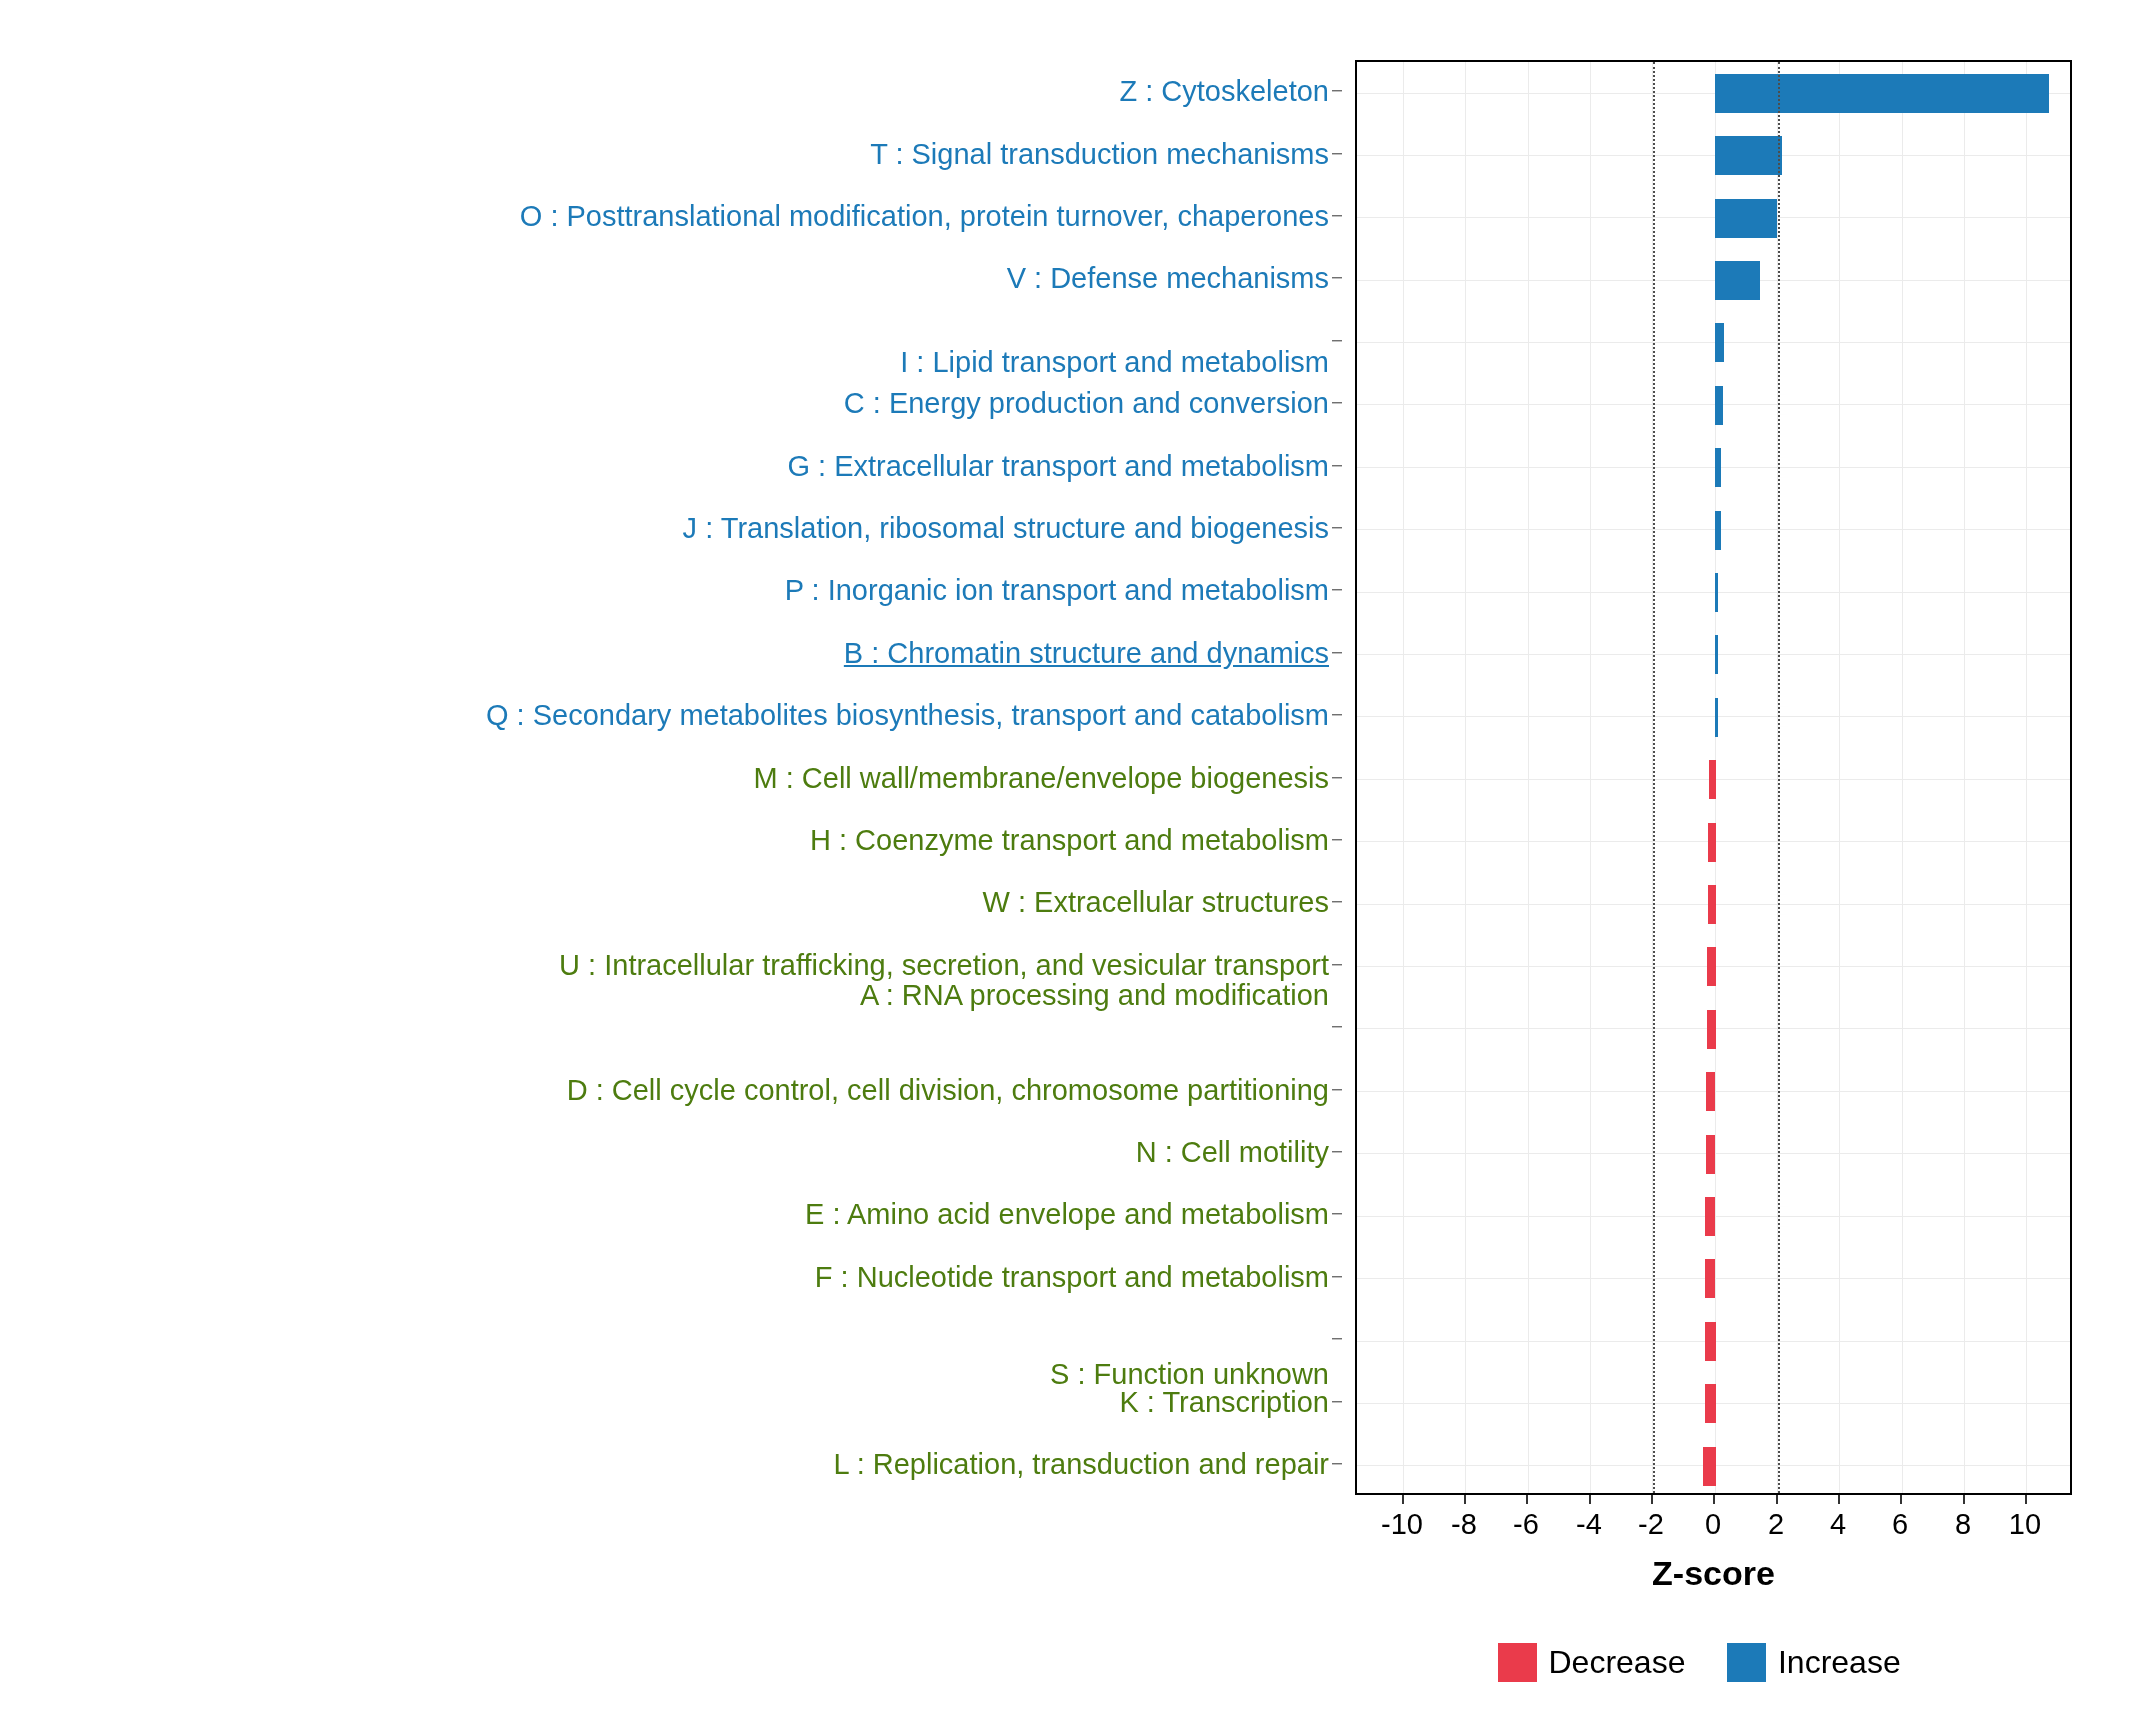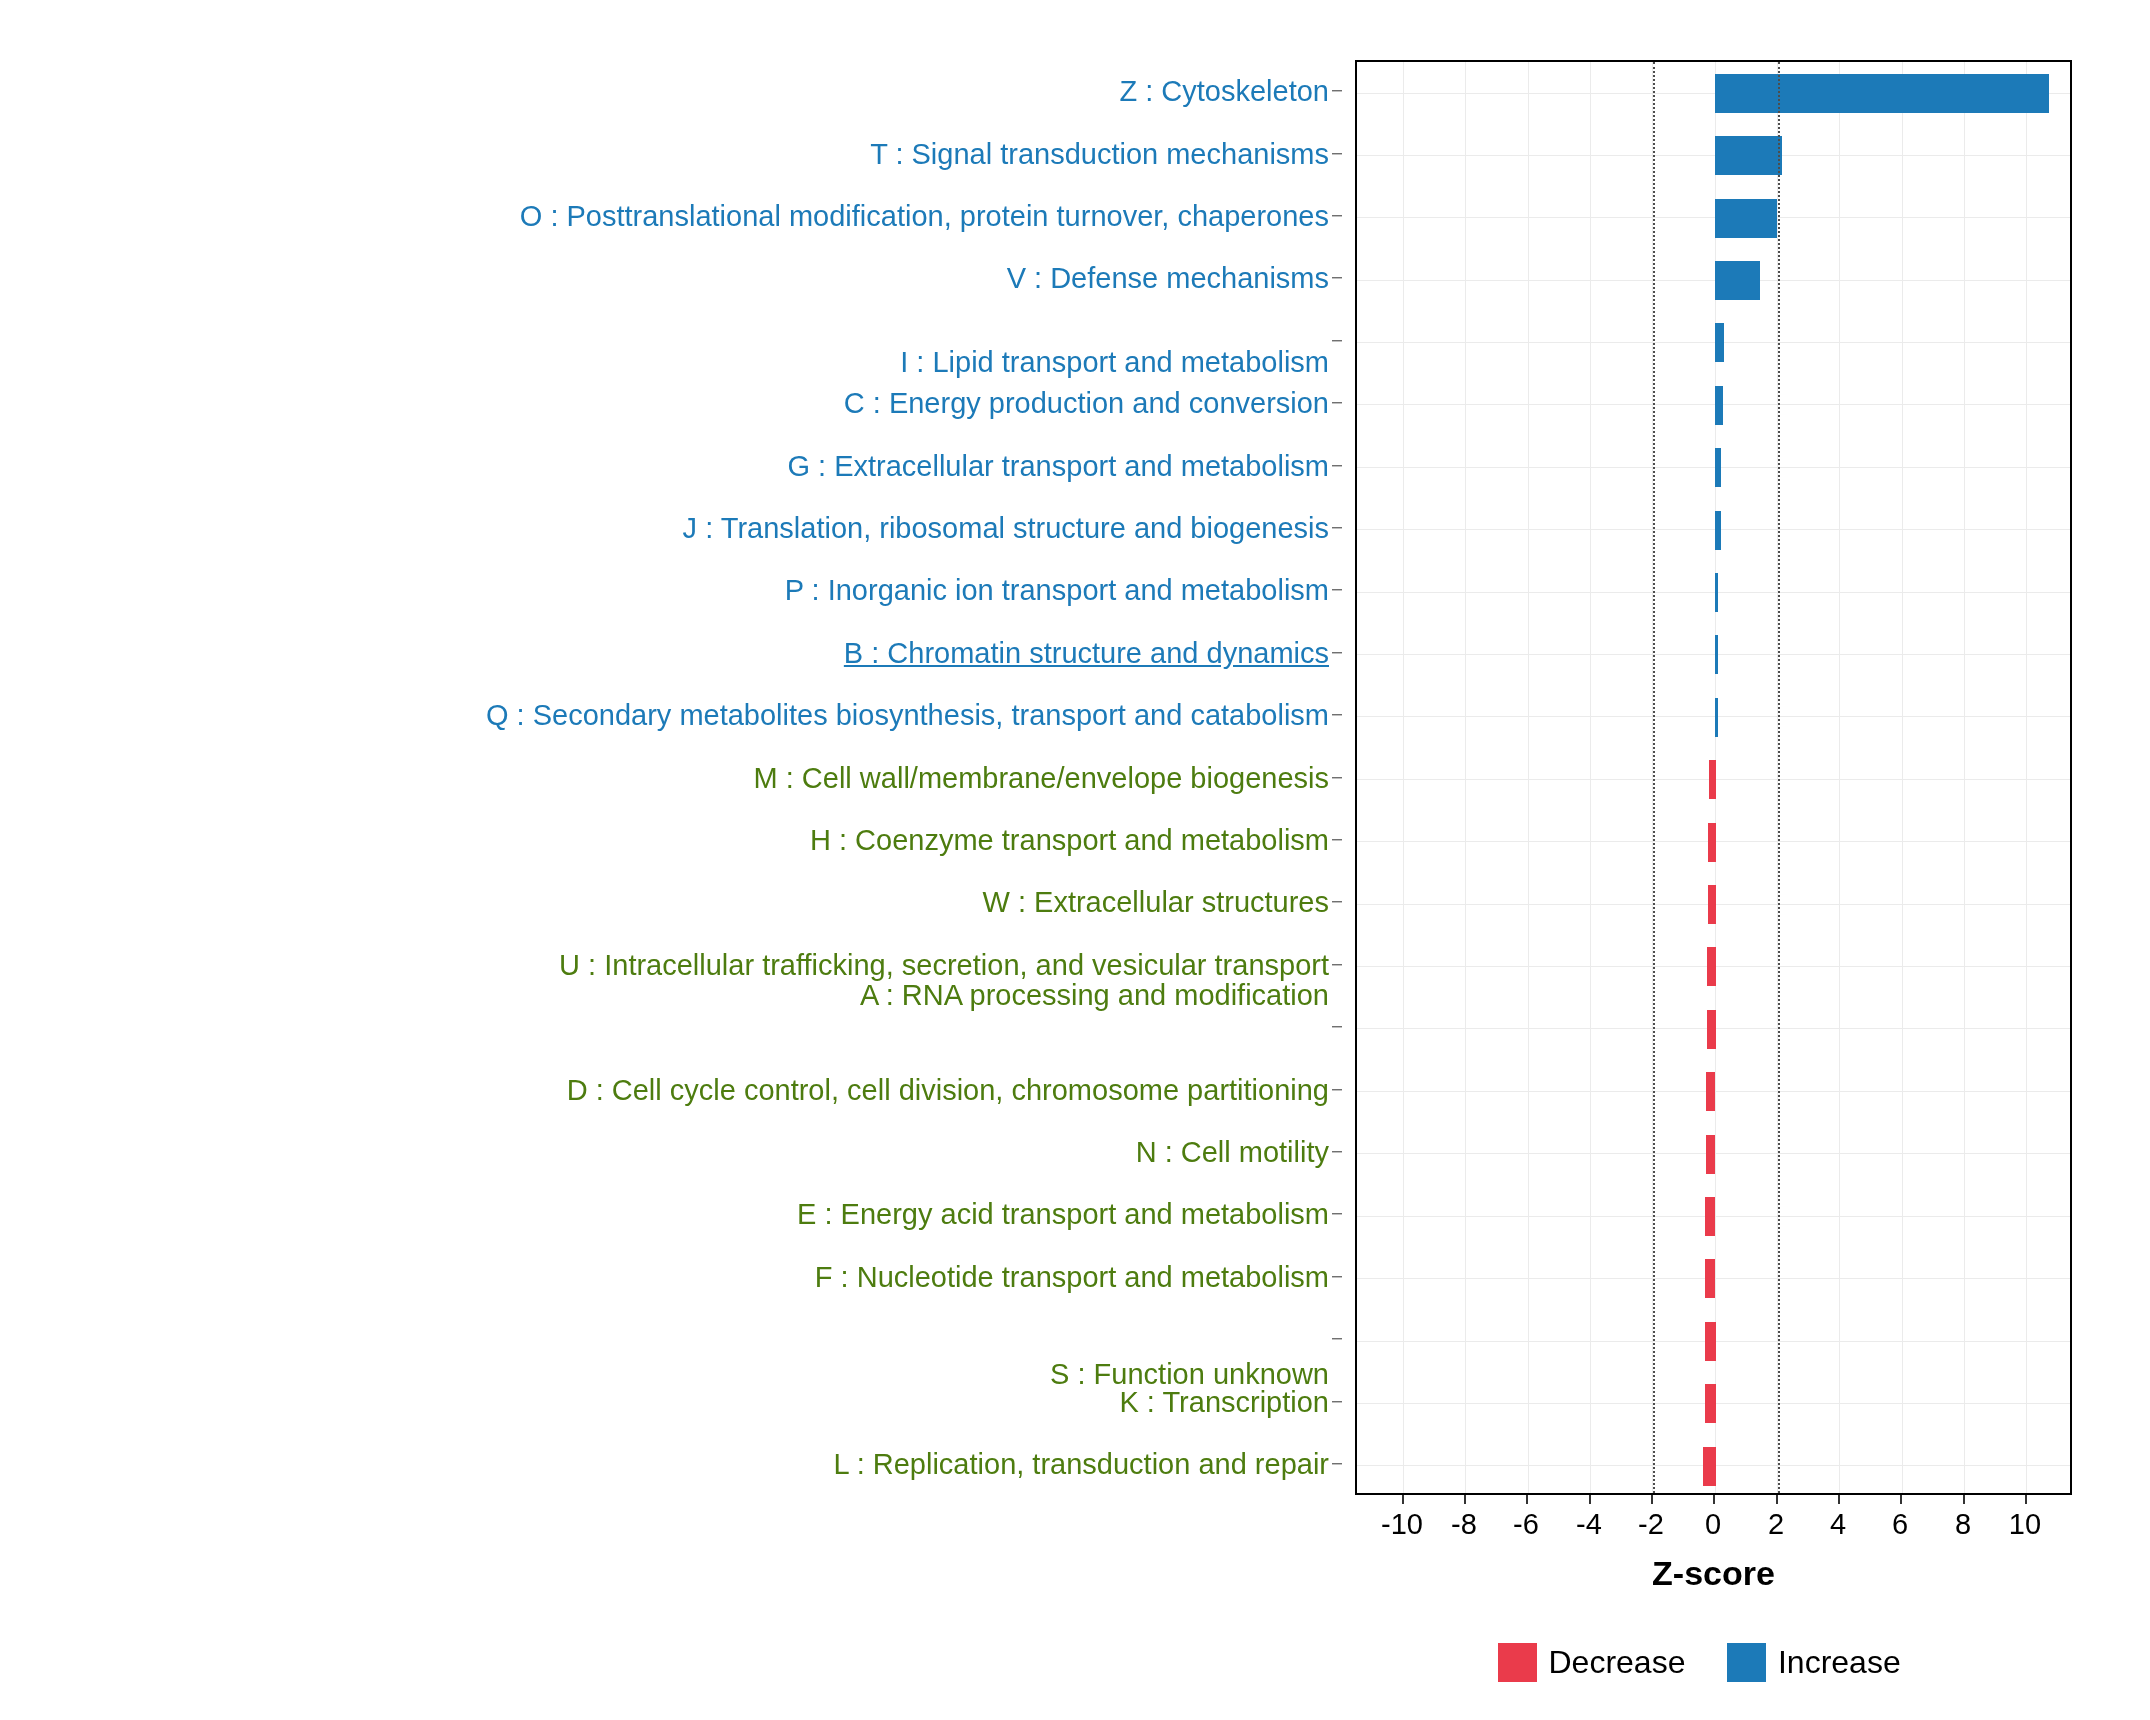--- a/index.html
+++ b/index.html
@@ -175,21 +175,21 @@
       <div class="cat-label decrease" style="top: 842px;">W : Extracellular structures</div>
       <div class="tick-mark" style="top: 842px;"></div>
       <div class="cat-label decrease" style="top: 905px;">U : Intracellular trafficking, secretion, and vesicular transport</div>
       <div class="tick-mark" style="top: 905px;"></div>
       <div class="cat-label decrease" style="top: 935px;">A : RNA processing and modification</div>
       <div class="tick-mark" style="top: 967px;"></div>
       <div class="cat-label decrease" style="top: 1030px;">D : Cell cycle control, cell division, chromosome partitioning</div>
       <div class="tick-mark" style="top: 1030px;"></div>
       <div class="cat-label decrease" style="top: 1092px;">N : Cell motility</div>
       <div class="tick-mark" style="top: 1092px;"></div>
-      <div class="cat-label decrease" style="top: 1154px;">E : Energy acid transport and metabolism</div>
+      <div class="cat-label decrease" style="top: 1154px;">E : Amino acid envelope and metabolism</div>
       <div class="tick-mark" style="top: 1154px;"></div>
       <div class="cat-label decrease" style="top: 1217px;">F : Nucleotide transport and metabolism</div>
       <div class="tick-mark" style="top: 1217px;"></div>
       <div class="cat-label decrease" style="top: 1314px;">S : Function unknown</div>
       <div class="tick-mark" style="top: 1279px;"></div>
       <div class="cat-label decrease" style="top: 1342px;">K : Transcription</div>
       <div class="tick-mark" style="top: 1342px;"></div>
       <div class="cat-label decrease" style="top: 1404px;">L : Replication, transduction and repair</div>
       <div class="tick-mark" style="top: 1404px;"></div>
     </div>

